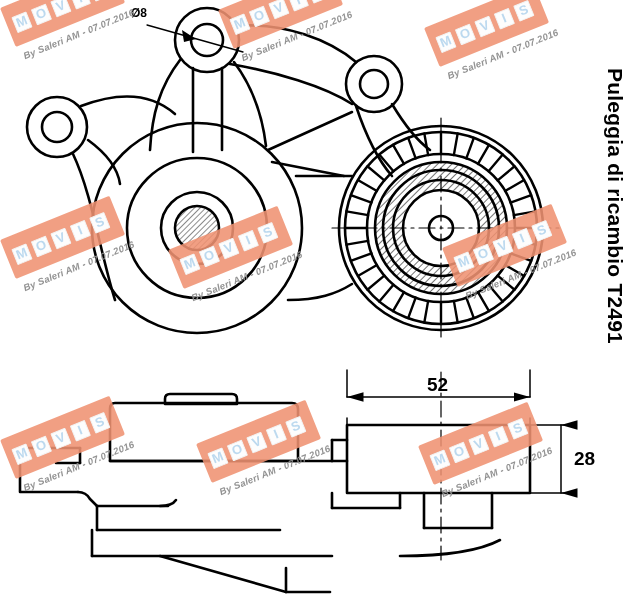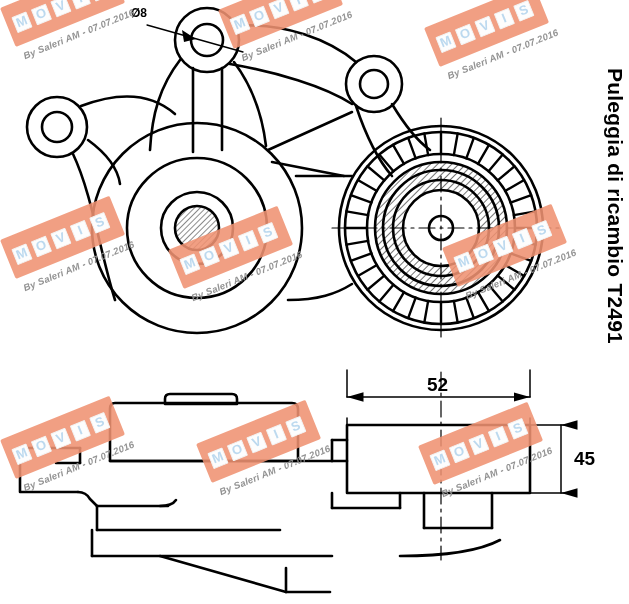--- a/index.html
+++ b/index.html
@@ -309,21 +309,21 @@
         <line x1="561" y1="425" x2="561" y2="493" marker-start="url(#arrU)" marker-end="url(#arrU)"></line>
       </g>
 
     </g>
   </svg>
 
   <div class="dia-text" style="left:131px; top:6px;">Ø8</div>
 
   <div class="dim-text" style="left:427px; top:374px;">52</div>
 
-  <div class="dim-text" style="left:574px; top:448px;">45</div>
+  <div class="dim-text" style="left:574px; top:448px;">28</div>
 
   <div class="title-vert">Puleggia di ricambio T2491</div>
 
   <div id="watermark-layer">
       <div class="wm" style="left: 0px; top: 8px; width: 118px; height: 42px; transform: rotate(-22deg);">
         <div class="wm-band" style="width: 118px; height: 42px; background: rgb(239, 146, 114);"></div>
         <div class="wm-letters" style="width: 118px;">
           <span class="wm-letter" style="color: rgb(188, 217, 239);">M</span>
           <span class="wm-letter" style="color: rgb(188, 217, 239);">O</span>
           <span class="wm-letter" style="color: rgb(188, 217, 239);">V</span>

